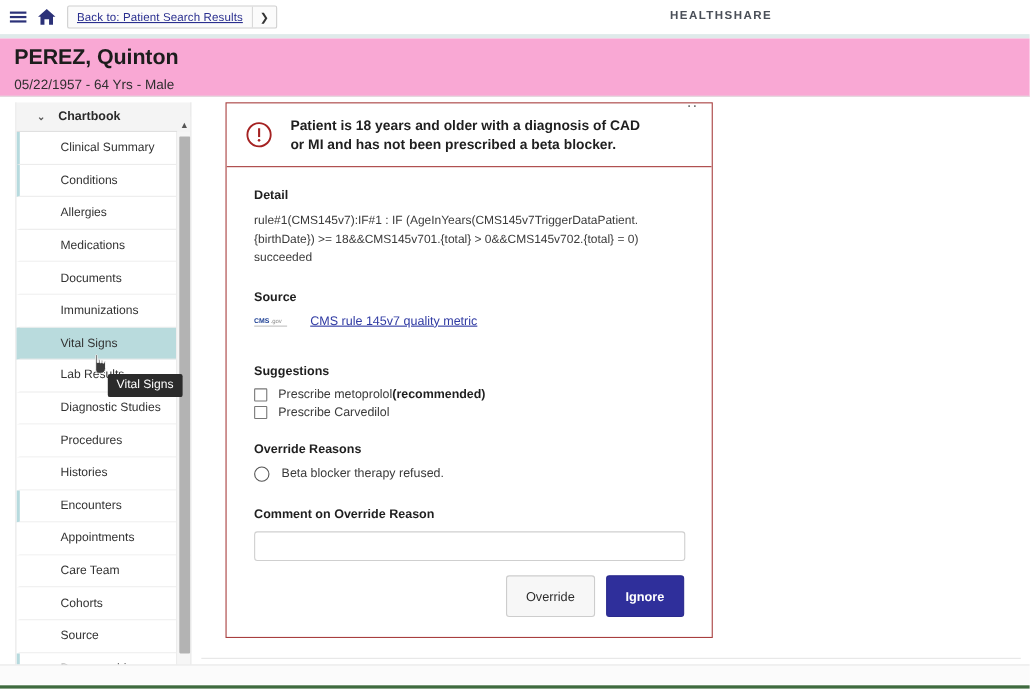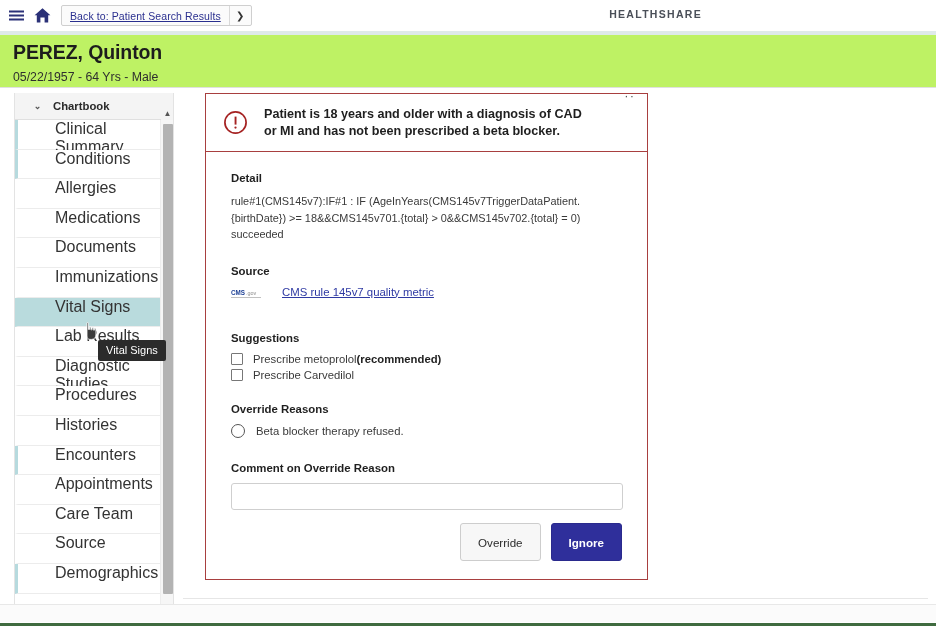--- a/index.html
+++ b/index.html
@@ -50,21 +50,21 @@
     color: #4a4f58;
   }
   #header-rule {
     position: absolute; left: 0; top: 31px; width: 936px; height: 4px;
     background: #dfeaea;
   }
 
   
   #patient-banner {
     position: absolute; left: 0; top: 35px; width: 936px; height: 53px;
-    background: #bef264;
+    background: #f9a8d4;
     border-bottom: 1px solid #e0e0e0;
   }
   #patient-name {
     position: absolute; left: 13px; top: 6px;
     font-size: 19.5px; font-weight: bold; color: #1d1d1d;
     letter-spacing: -0.1px;
   }
   #patient-meta {
     position: absolute; left: 13px; top: 35px;
     font-size: 12.3px; color: #2f2f2f;
@@ -86,23 +86,23 @@
     display: flex; align-items: center;
     padding-left: 16px;
     font-size: 11.3px; font-weight: bold; color: #2a2a2a;
   }
   #sidebar-chevron {
     width: 13px; margin-right: 9px; color: #555; font-size: 9px;
     display: inline-block; text-align: center;
   }
   .nav-item {
     height: 29.6px;
-    display: flex; align-items: flex-start;
+    display: flex; align-items: center;
     padding-left: 37px;
-    font-size: 16px;
+    font-size: 11px;
     color: #333;
     border-bottom: 1px solid #ececec;
     border-left: 3px solid transparent;
     background: #ffffff;
     position: relative;
   }
   .nav-item.accent { border-left-color: #b6dade; }
   .nav-item.active { background: #b9dbdd; border-left-color: #b9dbdd; }
 
   #sidebar-scrollbar {
@@ -317,20 +317,23 @@
       <div class="nav-item accent">
         <span>Encounters</span>
       </div>
       <div class="nav-item">
         <span>Appointments</span>
       </div>
       <div class="nav-item">
         <span>Care Team</span>
       </div>
       <div class="nav-item">
+        <span>Cohorts</span>
+      </div>
+      <div class="nav-item">
         <span>Source</span>
       </div>
       <div class="nav-item accent">
         <span>Demographics</span>
       </div>
     </div>
   <div id="sidebar-scrollbar">
     <div id="sb-up-arrow">▲</div>
     <div id="sb-thumb"></div>
   </div>

